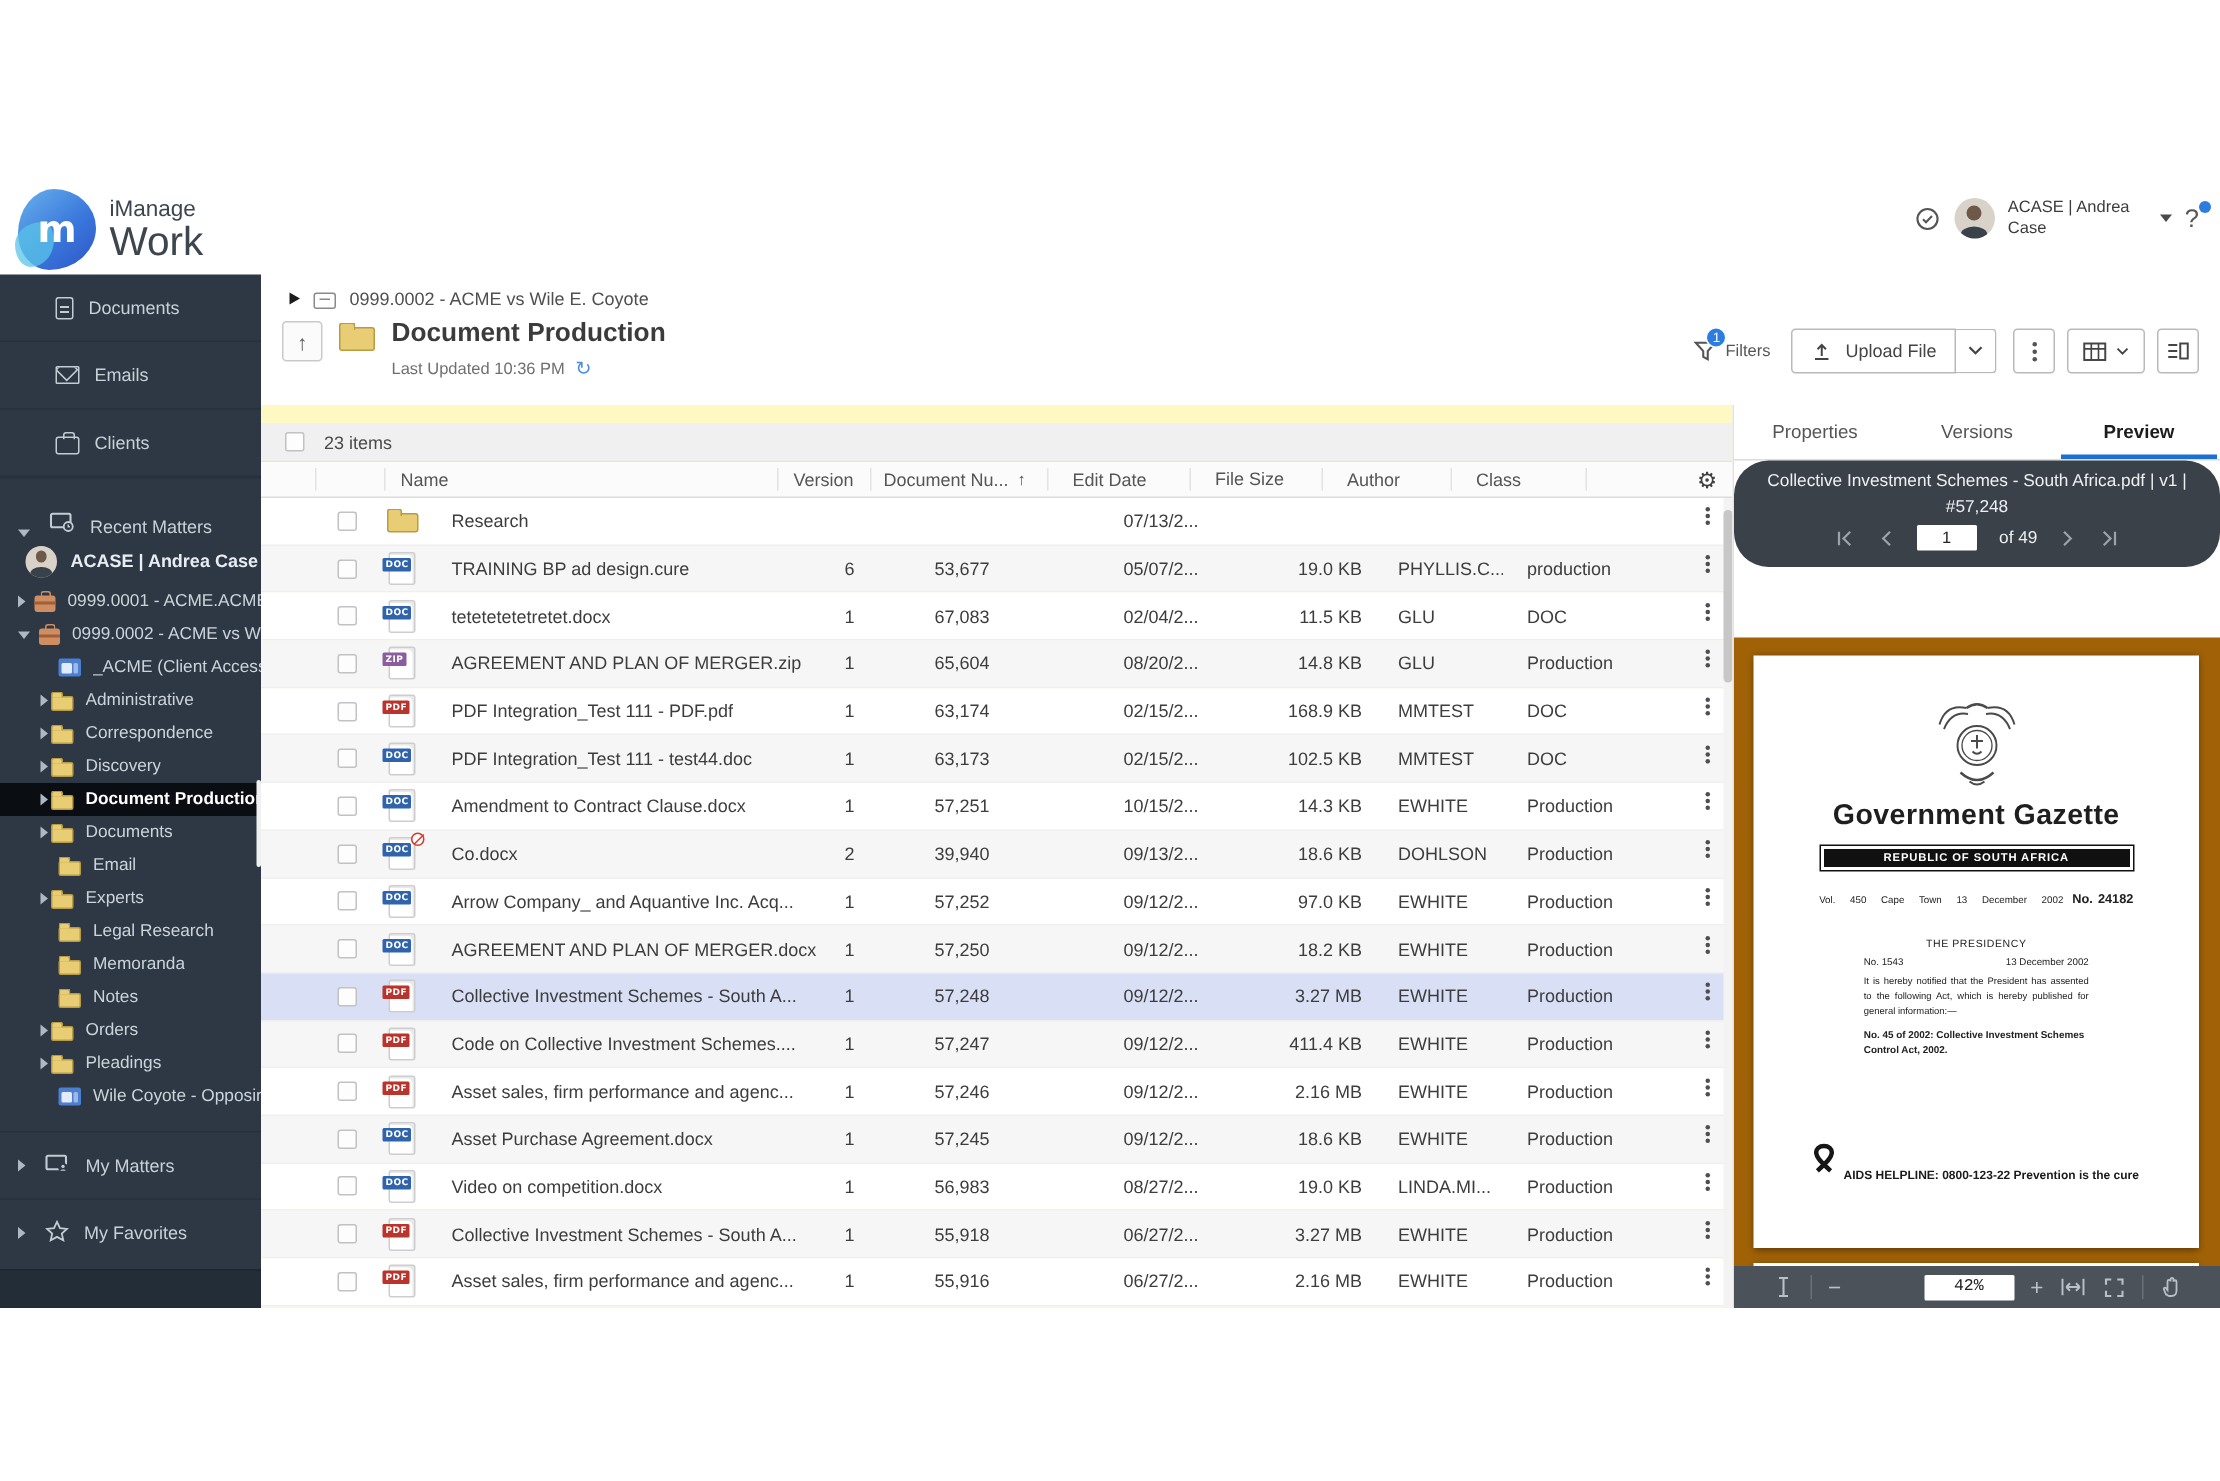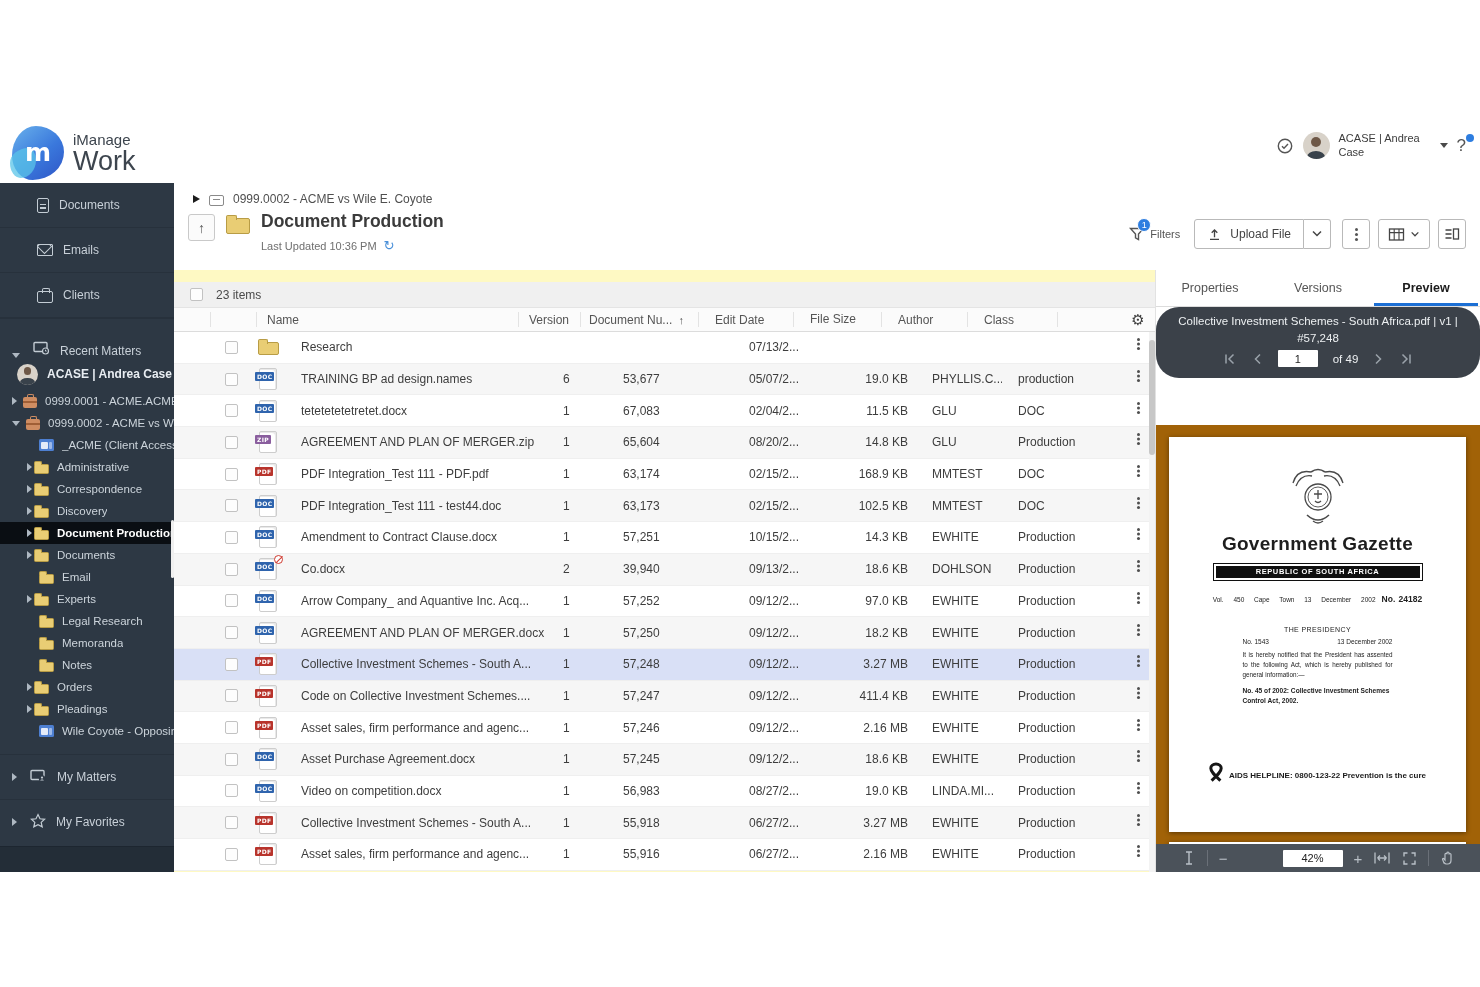--- a/index.html
+++ b/index.html
@@ -184,32 +184,32 @@
   .gz-title { text-align:center; font-size:19px; font-weight:700; color:#1e1e1e; letter-spacing:.3px; }
   .gz-banner { margin:11px auto 0; width:204px; height:12px; background:#101010; color:#fff; font-size:7.5px; font-weight:700;
     text-align:center; line-height:12px; letter-spacing:.6px; outline:1px solid #101010; outline-offset:2px; }
   .gz-vol { margin-top:16px; text-align:center; font-size:6.5px; color:#222; word-spacing:8px; }
   .gz-vol b { font-size:8.5px; word-spacing:1px; margin-left:6px; }
   .pres { width:150px; margin:22px auto 0; color:#222; }
   .pres-title { text-align:center; font-size:7px; letter-spacing:.4px; }
   .pres-row { display:flex; justify-content:space-between; font-size:6.5px; margin-top:5px; }
   .pres-body { font-size:6.3px; line-height:1.55; text-align:justify; margin-top:5px; }
   .pres-act { font-size:6.6px; font-weight:700; margin-top:7px; line-height:1.5; }
-  .helpline { position:absolute; left:36px; bottom:44px; display:flex; align-items:center; }
+  .helpline { position:absolute; left:36px; bottom:44px; display:flex; align-items:flex-end; }
   .helpline .txt { font-size:8px; font-weight:700; color:#1a1a1a; margin-left:2px; }
   .page2 { position:absolute; left:13px; right:14px; top:417px; height:64px; background:#fff; box-shadow:0 1px 5px rgba(0,0,0,.45); padding-top:9px; }
   .p2rule { margin:0 12px; border-top:1.6px solid #2a2a2a; }
   .p2row { display:flex; justify-content:space-between; padding:2px 12px 1px; font-size:5.8px; color:#333; }
   .p2row.b1 { border-bottom:1px solid #888; margin:0 12px; padding:2px 0 2px; }
   .p2row .bold { font-weight:700; }
   .pv-toolbar { position:absolute; left:0; bottom:0; right:0; height:28px; background:#4b525a;
     display:flex; align-items:center; justify-content:center; gap:11px; color:#b9c0c7; }
   .pv-sep { width:1px; height:16px; background:#6a7078; }
   .zoom-input { width:60px; height:17px; border:none; border-radius:1px; background:#fff; color:#222;
-    font-size:11px; text-align:center; font-family:Liberation Sans, sans-serif;margin-left:44px; }
+    font-size:11px; text-align:center; font-family:Liberation Mono, monospace;margin-left:44px; }
   .zi { font-size:15px; line-height:1; cursor:pointer; }
   .pv-toolbar svg { cursor:pointer; }
 </style>
 </head>
 <body>
 
 <div class="topbar">
   <div class="logo">
     <div class="logo-mark">
       <div class="logo-m">m</div>
@@ -521,21 +521,21 @@
       </div>
       <div class="tr alt ">
         <div class="c-check">
           <span class="cb"></span>
         </div>
         <div class="c-icon">
           <span class="fico">
             <span class="ftag ftag-doc">DOC</span>
           </span>
         </div>
-        <div class="c-name">TRAINING BP ad design.names</div>
+        <div class="c-name">TRAINING BP ad design.cure</div>
         <div class="c-ver">6</div>
         <div class="c-num">53,677</div>
         <div class="c-date">05/07/2...</div>
         <div class="c-size">19.0 KB</div>
         <div class="c-auth">PHYLLIS.C...</div>
         <div class="c-class">production</div>
         <div class="c-fill"></div>
         <div class="c-kebab">
           <span class="rowdots"></span>
         </div>

